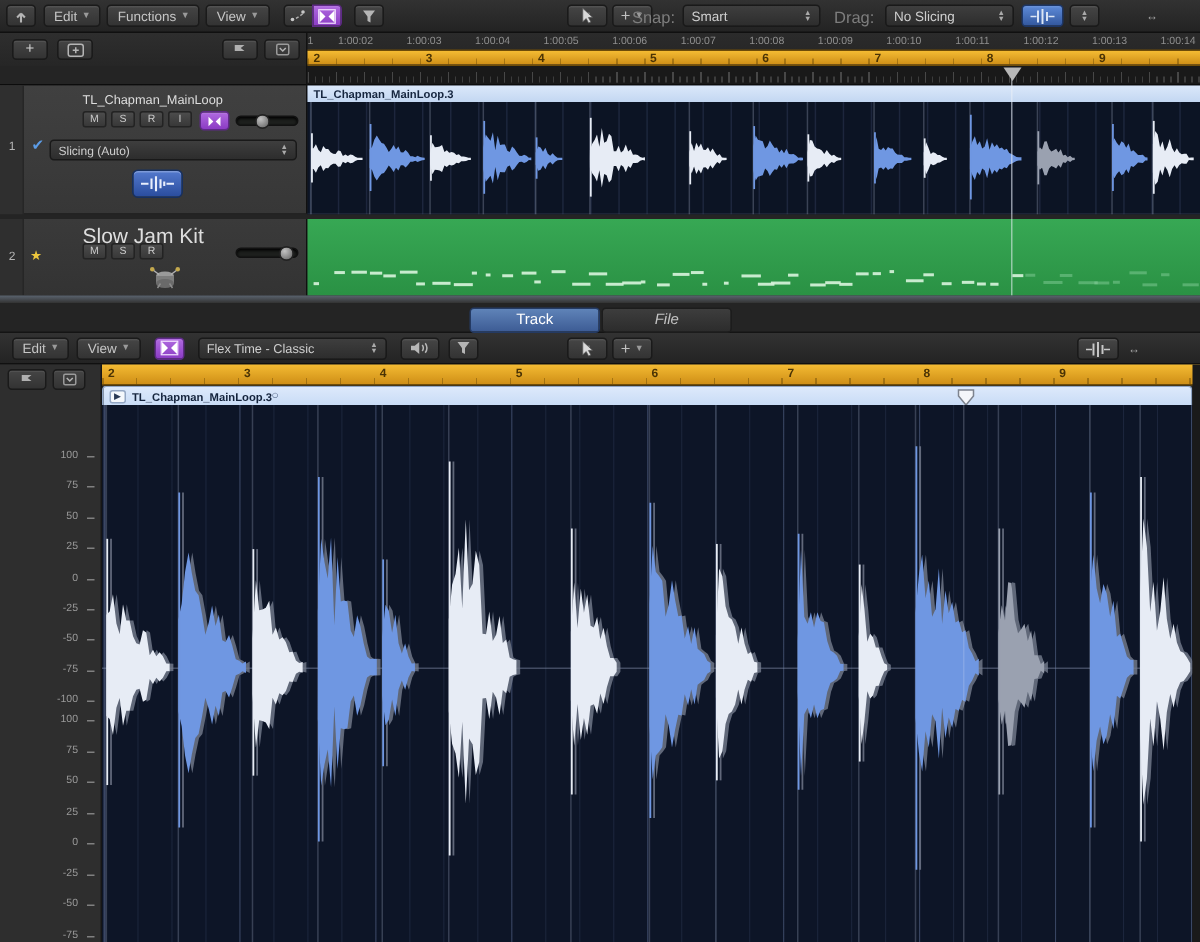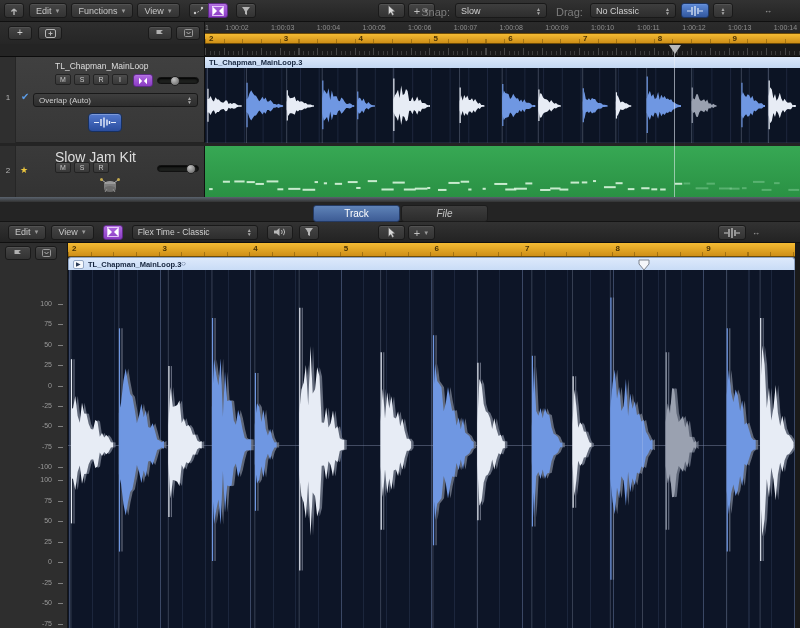--- a/index.html
+++ b/index.html
@@ -119,29 +119,29 @@
       </svg>
       <span class="chev">▼</span>
     </div>
     <div class="btn icon abs" style="left:408px;top:3px;width:27px;">
       <span style="color:#c0c0c0;font-size:11px;line-height:10px;">+</span>
       <span class="chev">▼</span>
     </div>
 
     <span class="dimlabel abs" style="left:418px;top:6px;width:32px;text-align:right;">Snap:</span>
     <div class="dropdown abs" style="left:455px;top:3px;width:92px;">
-      <span>Slow</span>
+      <span>Smart</span>
       <span class="stepper">
           <span>▲</span>
           <span>▼</span>
         </span>
     </div>
     <span class="dimlabel abs" style="left:556px;top:6px;width:30px;text-align:left;">Drag:</span>
     <div class="dropdown abs" style="left:590px;top:3px;width:86px;">
-      <span>No Classic</span>
+      <span>No Slicing</span>
       <span class="stepper">
           <span>▲</span>
           <span>▼</span>
         </span>
     </div>
 
     <div class="btn icon bluehl abs" style="left:681px;top:3px;width:28px;">
       <svg width="16" height="10" viewBox="0 0 16 10">
         <path d="M0 5 H4 M12 5 H16" stroke="#dce6f5" stroke-width="1"></path>
         <path d="M5 5 V1 M5 5 V9 M8 5 V0 M8 5 V10 M11 5 V2 M11 5 V8" stroke="#dce6f5" stroke-width="1.3"></path>
@@ -231,21 +231,21 @@
     <div class="btn icon purple abs" style="left:133px;top:17px;width:20px;height:13px;padding:0 3px;">
       <svg width="10" height="8" viewBox="0 0 12 10">
         <path d="M1 1 L5 5 L1 9 Z" fill="#fff"></path>
           <path d="M11 1 L7 5 L11 9 Z" fill="#fff"></path>
       </svg>
     </div>
     <div class="volpill" style="left:157px;top:20px;width:42px;">
       <div class="volknob" style="left:12px;"></div>
     </div>
     <div class="dropdown abs" style="left:33px;top:36px;width:165px;height:14px;font-size:8px;">
-      <span>Overlap (Auto)</span>
+      <span>Slicing (Auto)</span>
       <span class="stepper">
           <span>▲</span>
           <span>▼</span>
         </span>
     </div>
     <div class="abs" style="left:88px;top:56px;width:34px;height:19px;border-radius:4px;background:linear-gradient(#5379cd,#2a4d9e);border:1px solid #17305f;box-shadow:inset 0 1px 0 rgba(255,255,255,.25);">
       <svg width="22" height="11" viewBox="0 0 22 11" style="left:5px;top:3px;">
         <path d="M0 5.5 H5 M17 5.5 H22" stroke="#e8eefc" stroke-width="1.2"></path>
         <path d="M7 5.5 V2 M7 5.5 V9 M10 5.5 V0.5 M10 5.5 V10.5 M13 5.5 V2.5 M13 5.5 V8.5 M15.5 5.5 V4 M15.5 5.5 V7" stroke="#e8eefc" stroke-width="1.4"></path>
       </svg>

